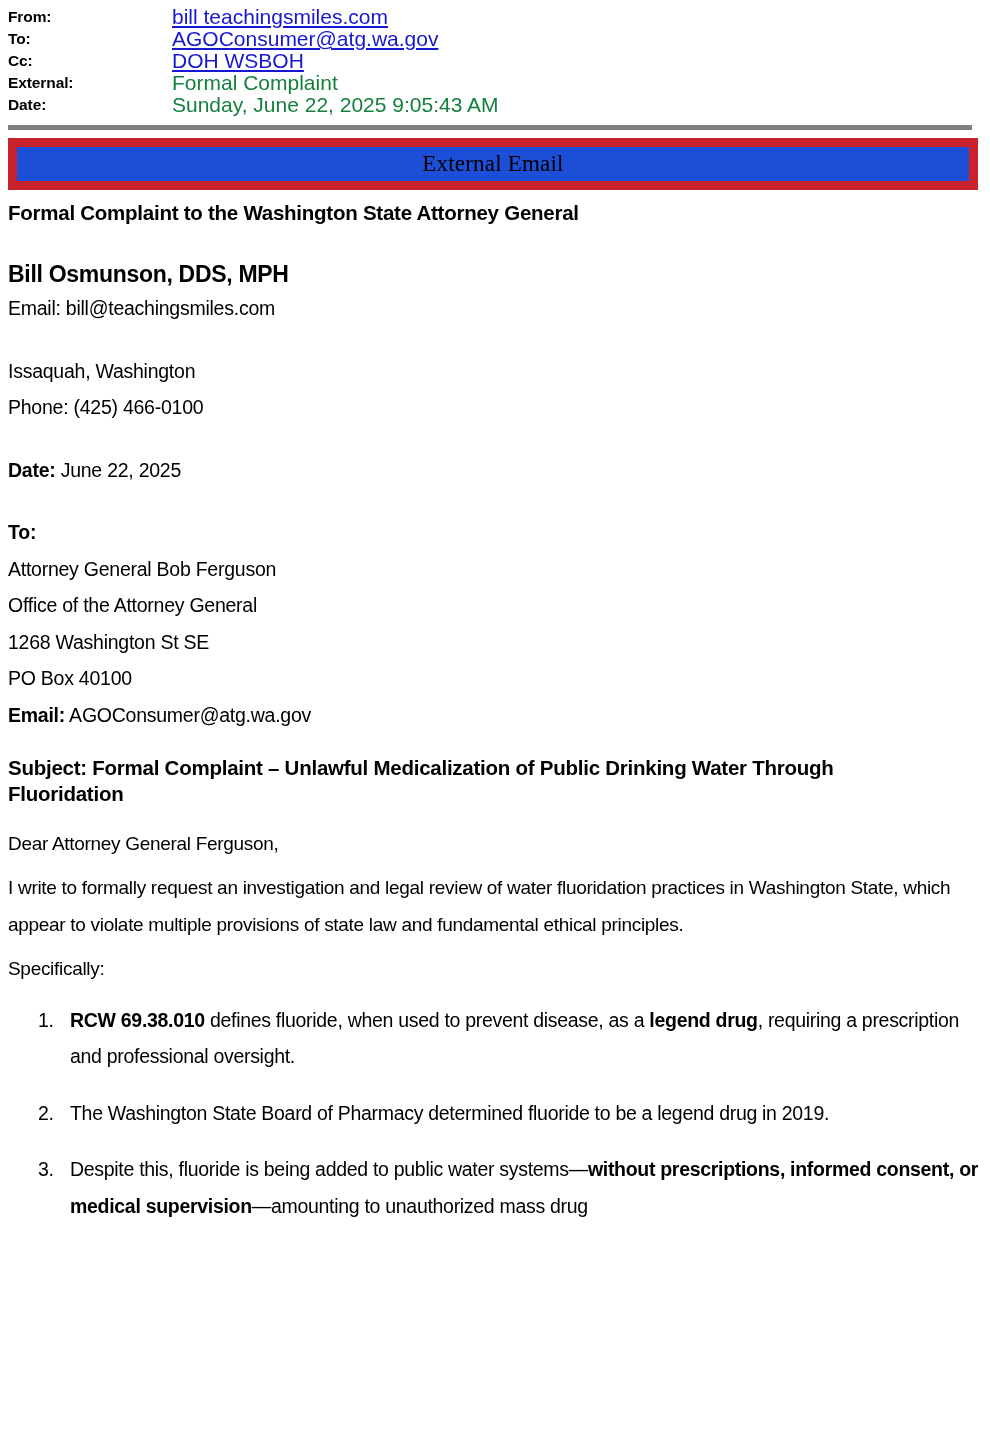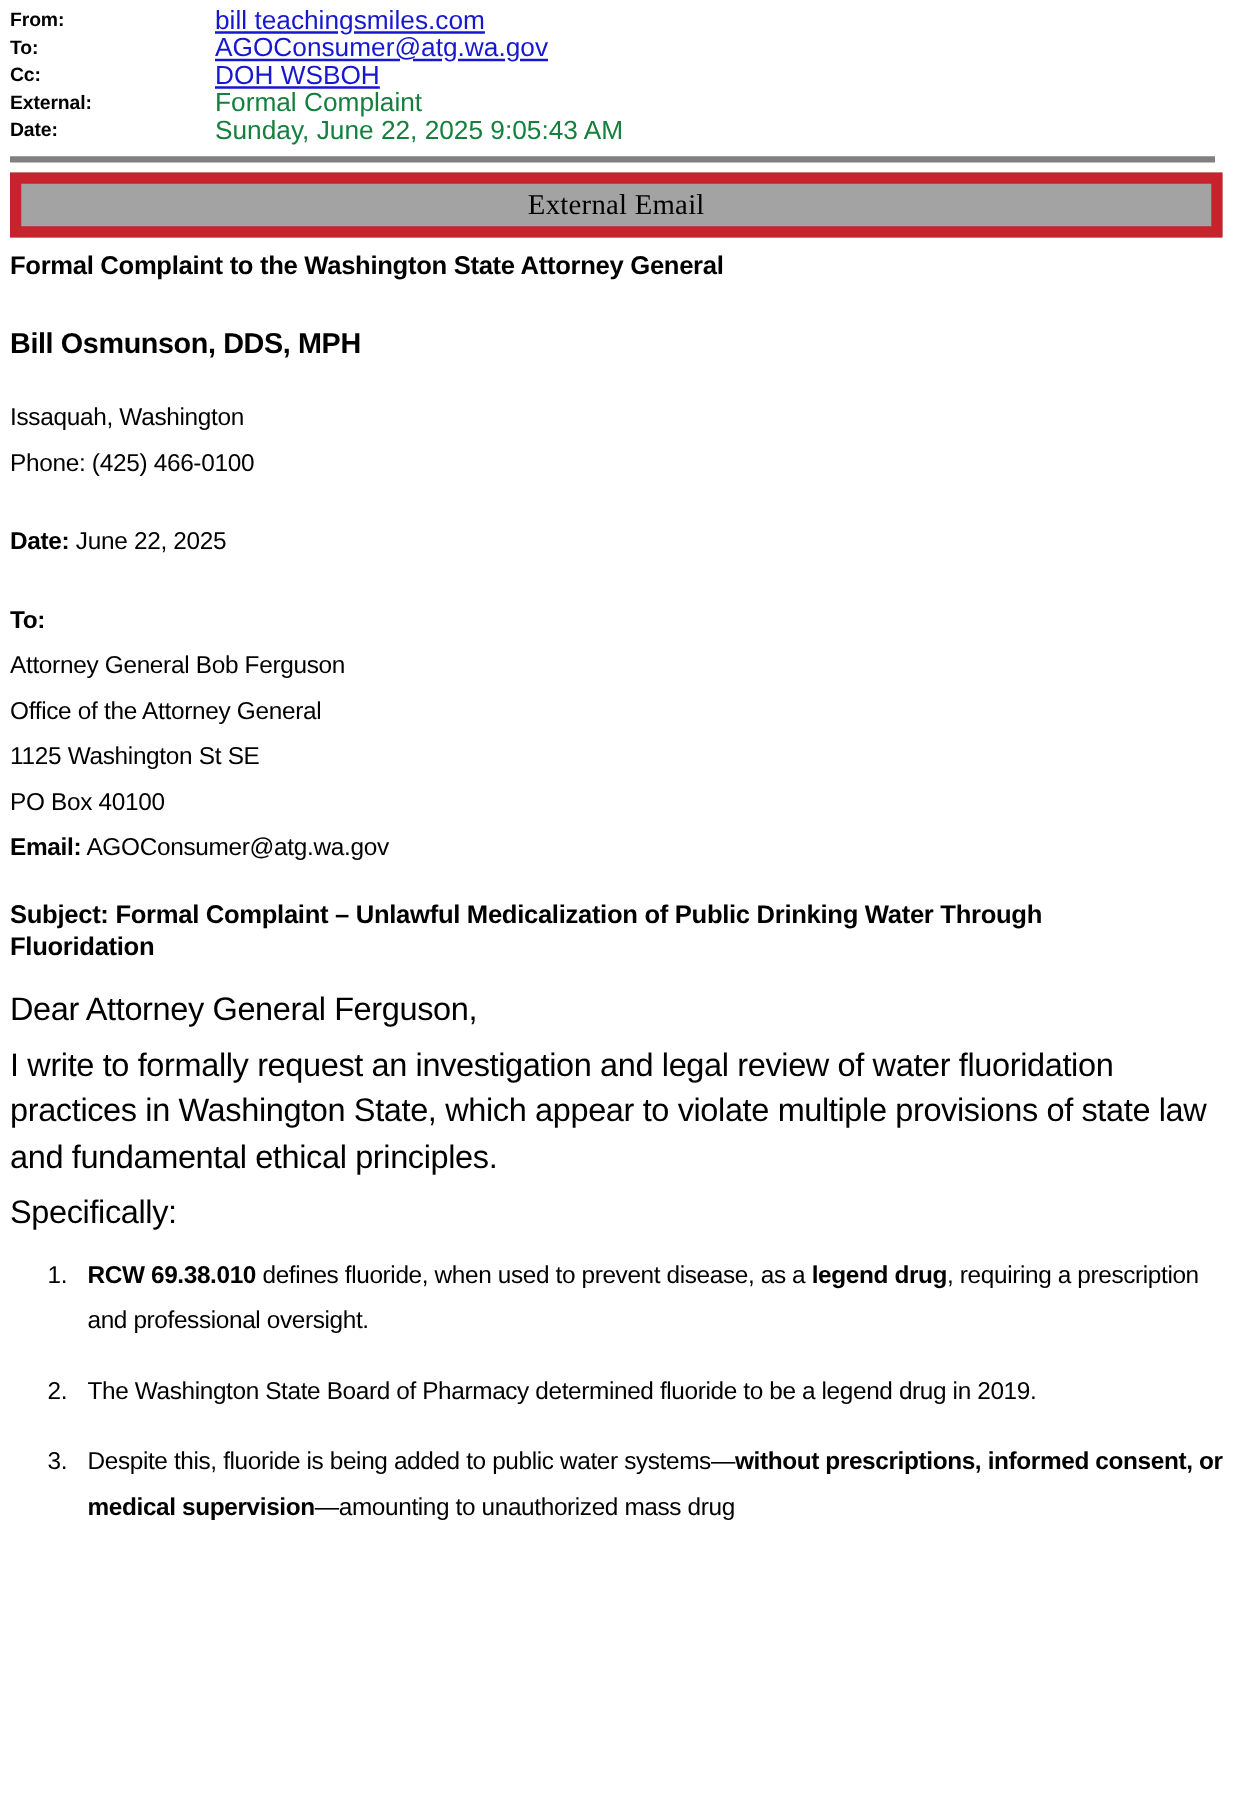--- a/index.html
+++ b/index.html
@@ -54,21 +54,21 @@
     background: #808080;
     width: 100%;
   }
 
   
   .banner-wrap {
     padding: 8px 12px 0 8px;
   }
   .ext-banner {
     border: 9px solid #c8232c;
-    background: #a3a3a3;
+    background: #1d4ed8;
     height: 34px;
     line-height: 34px;
     text-align: center;
     box-sizing: content-box;
   }
   .ext-banner-text {
     font-family: "Liberation Serif", serif;
     font-size: 23px;
     color: #000000;
     letter-spacing: 0.2px;
@@ -100,21 +100,21 @@
   .gap-md { height: 26px; }
 
   .addr-line {
     font-size: 19.5px;
     line-height: 36.5px;
     letter-spacing: -0.25px;
   }
   .addr-line b { font-weight: bold; }
 
   .para {
-    font-size: 26px;
+    font-size: 19px;
     line-height: 36.5px;
     letter-spacing: -0.3px;
     margin: 0;
     max-width: 960px;
   }
 
   
   ol.claims {
     margin: 14px 0 0 0;
     padding: 0;
@@ -175,20 +175,21 @@
     <span class="ext-banner-text">External Email</span>
   </div>
 </div>
 
 <div class="body-wrap">
 
   <div class="doc-h">Formal Complaint to the Washington State Attorney General</div>
 
   <div class="doc-name">Bill Osmunson, DDS, MPH</div>
 
+  <div class="addr-line">Email: bill@teachingsmiles.com</div>
 
   <div class="gap-md"></div>
 
   <div class="addr-line">Issaquah, Washington</div>
 
   <div class="addr-line">Phone: (425) 466-0100</div>
 
   <div class="gap-md"></div>
 
   <div class="addr-line">
@@ -197,21 +198,21 @@
 
   <div class="gap-md"></div>
 
   <div class="addr-line">
     <b>To:</b>
   </div>
 
   <div id="recipient-lines">
       <div class="addr-line">Attorney General Bob Ferguson</div>
       <div class="addr-line">Office of the Attorney General</div>
-      <div class="addr-line">1125 Washington St SE</div>
+      <div class="addr-line">1268 Washington St SE</div>
       <div class="addr-line">PO Box 40100</div>
     </div>
 
   <div class="addr-line">
     <b>Email:</b><span> AGOConsumer@atg.wa.gov</span>
   </div>
 
   <div class="doc-h sub">Subject: Formal Complaint – Unlawful Medicalization of Public Drinking Water Through Fluoridation</div>
 
   <div class="gap-sm"></div>

